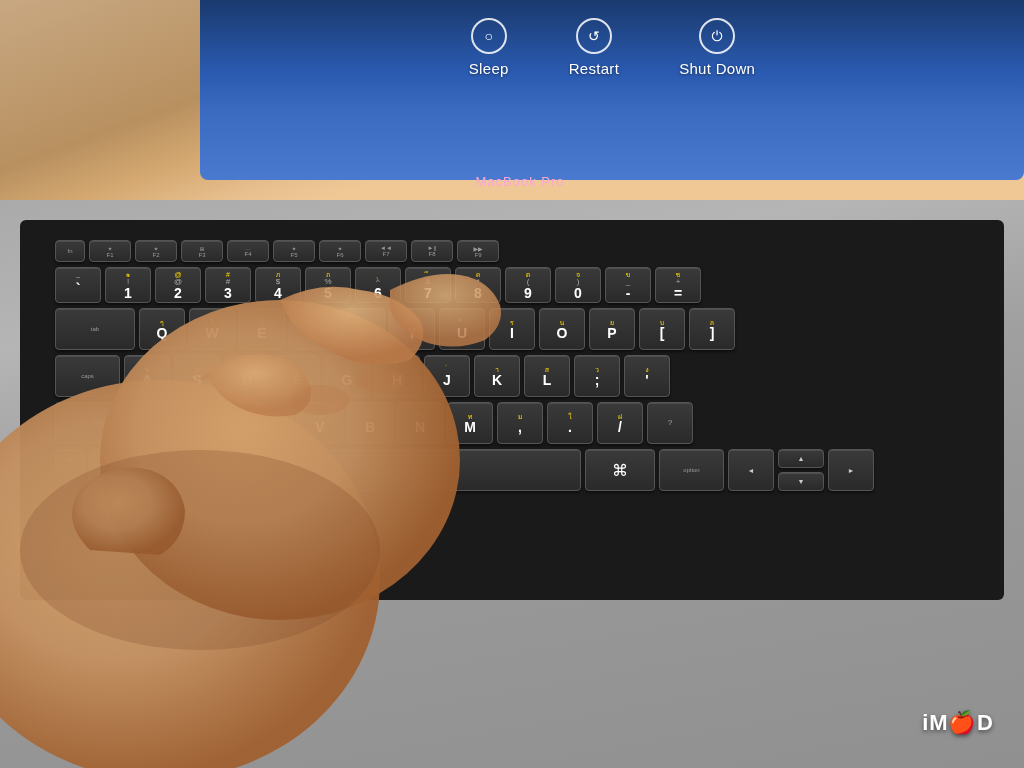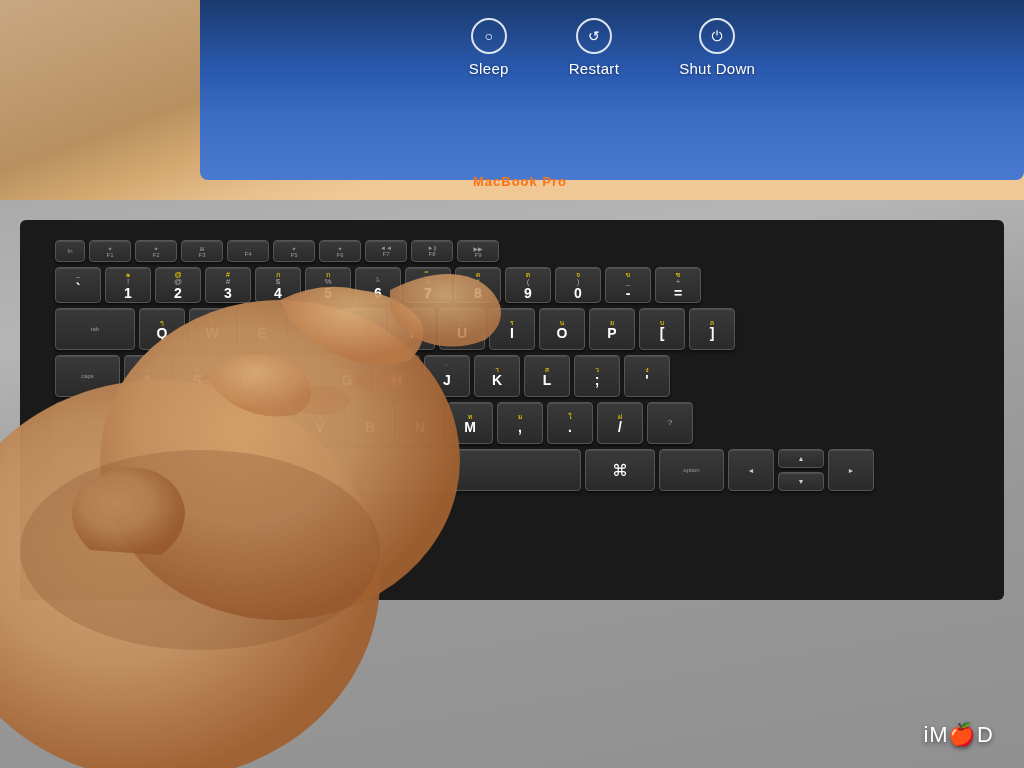--- a/index.html
+++ b/index.html
@@ -81,24 +81,24 @@
       text-shadow: 0 1px 3px rgba(0,0,0,0.5);
       letter-spacing: 0.3px;
     }
 
     
     .macbook-pro-text {
       position: absolute;
       top: 174px;
       left: 50%;
       transform: translateX(-50%);
-      color: #f97316;
+      color: #f9a8d4;
       font-size: 13px;
       letter-spacing: 1px;
-      font-weight: 700;
+      font-weight: 400;
       z-index: 10;
       padding-left: 16px;
     }
 
     
     .fn-row {
       position: absolute;
       top: 240px;
       left: 55px;
       display: flex;
@@ -198,25 +198,25 @@
       position: absolute;
       top: 449px;
       left: 55px;
       display: flex;
       gap: 4px;
     }
 
     
     .watermark {
       position: absolute;
-      bottom: 20px;
+      bottom: 32px;
       right: 30px;
       color: white;
       font-size: 22px;
-      font-weight: normal;
+      font-weight: bold;
       text-shadow: 0 2px 4px rgba(0,0,0,0.5);
       z-index: 30;
       letter-spacing: 1px;
     }
 
     .watermark-apple {
       color: #90ee90;
     }
 
     .scene-overlay {

